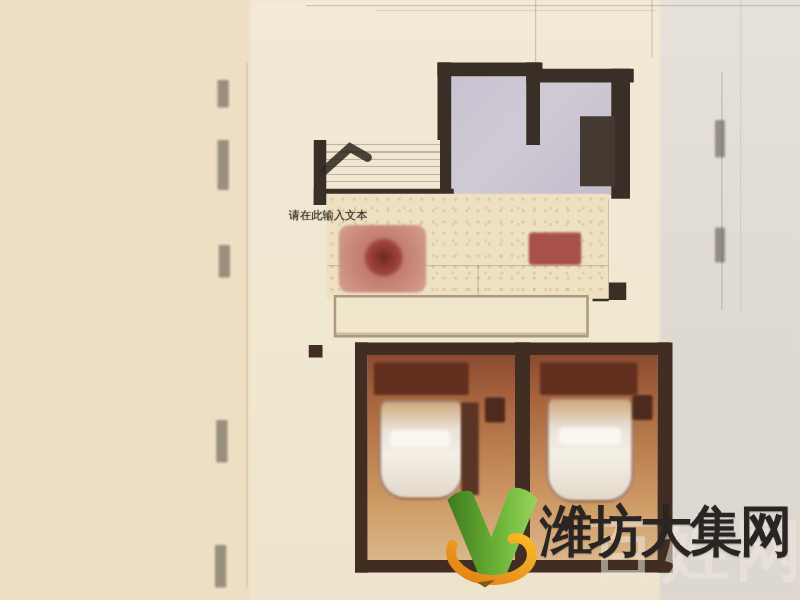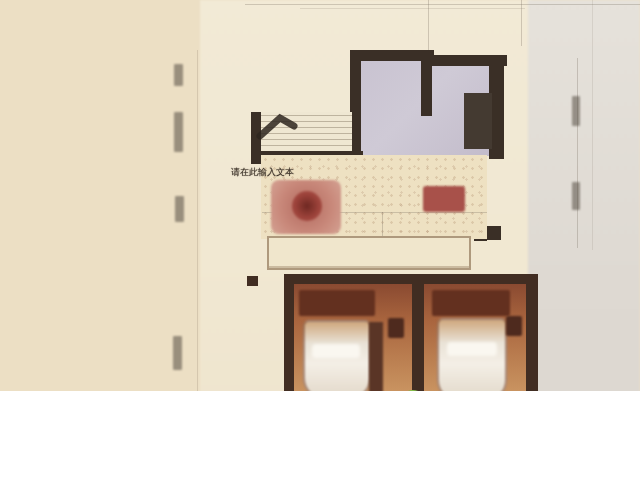--- a/index.html
+++ b/index.html
@@ -1,17 +1,17 @@
 <!DOCTYPE html>
 <html><head>
 <meta charset="utf-8">
 <style>
   html,body{margin:0;padding:0;}
   .stage{
-    position:relative;width:640px;height:391px;overflow:hidden;
+    position:relative;width:640px;height:480px;overflow:hidden;
     background:#ecdfc4;
     font-family:"DejaVu Sans","Liberation Sans",sans-serif;
   }
   .abs{position:absolute;}
 
   
   .plan-paper{
     left:200px;top:0;width:332px;height:480px;
     background:linear-gradient(180deg,#f2ead6 0%,#f1e8d2 55%,#eee4cd 100%);
     filter:blur(1px);

